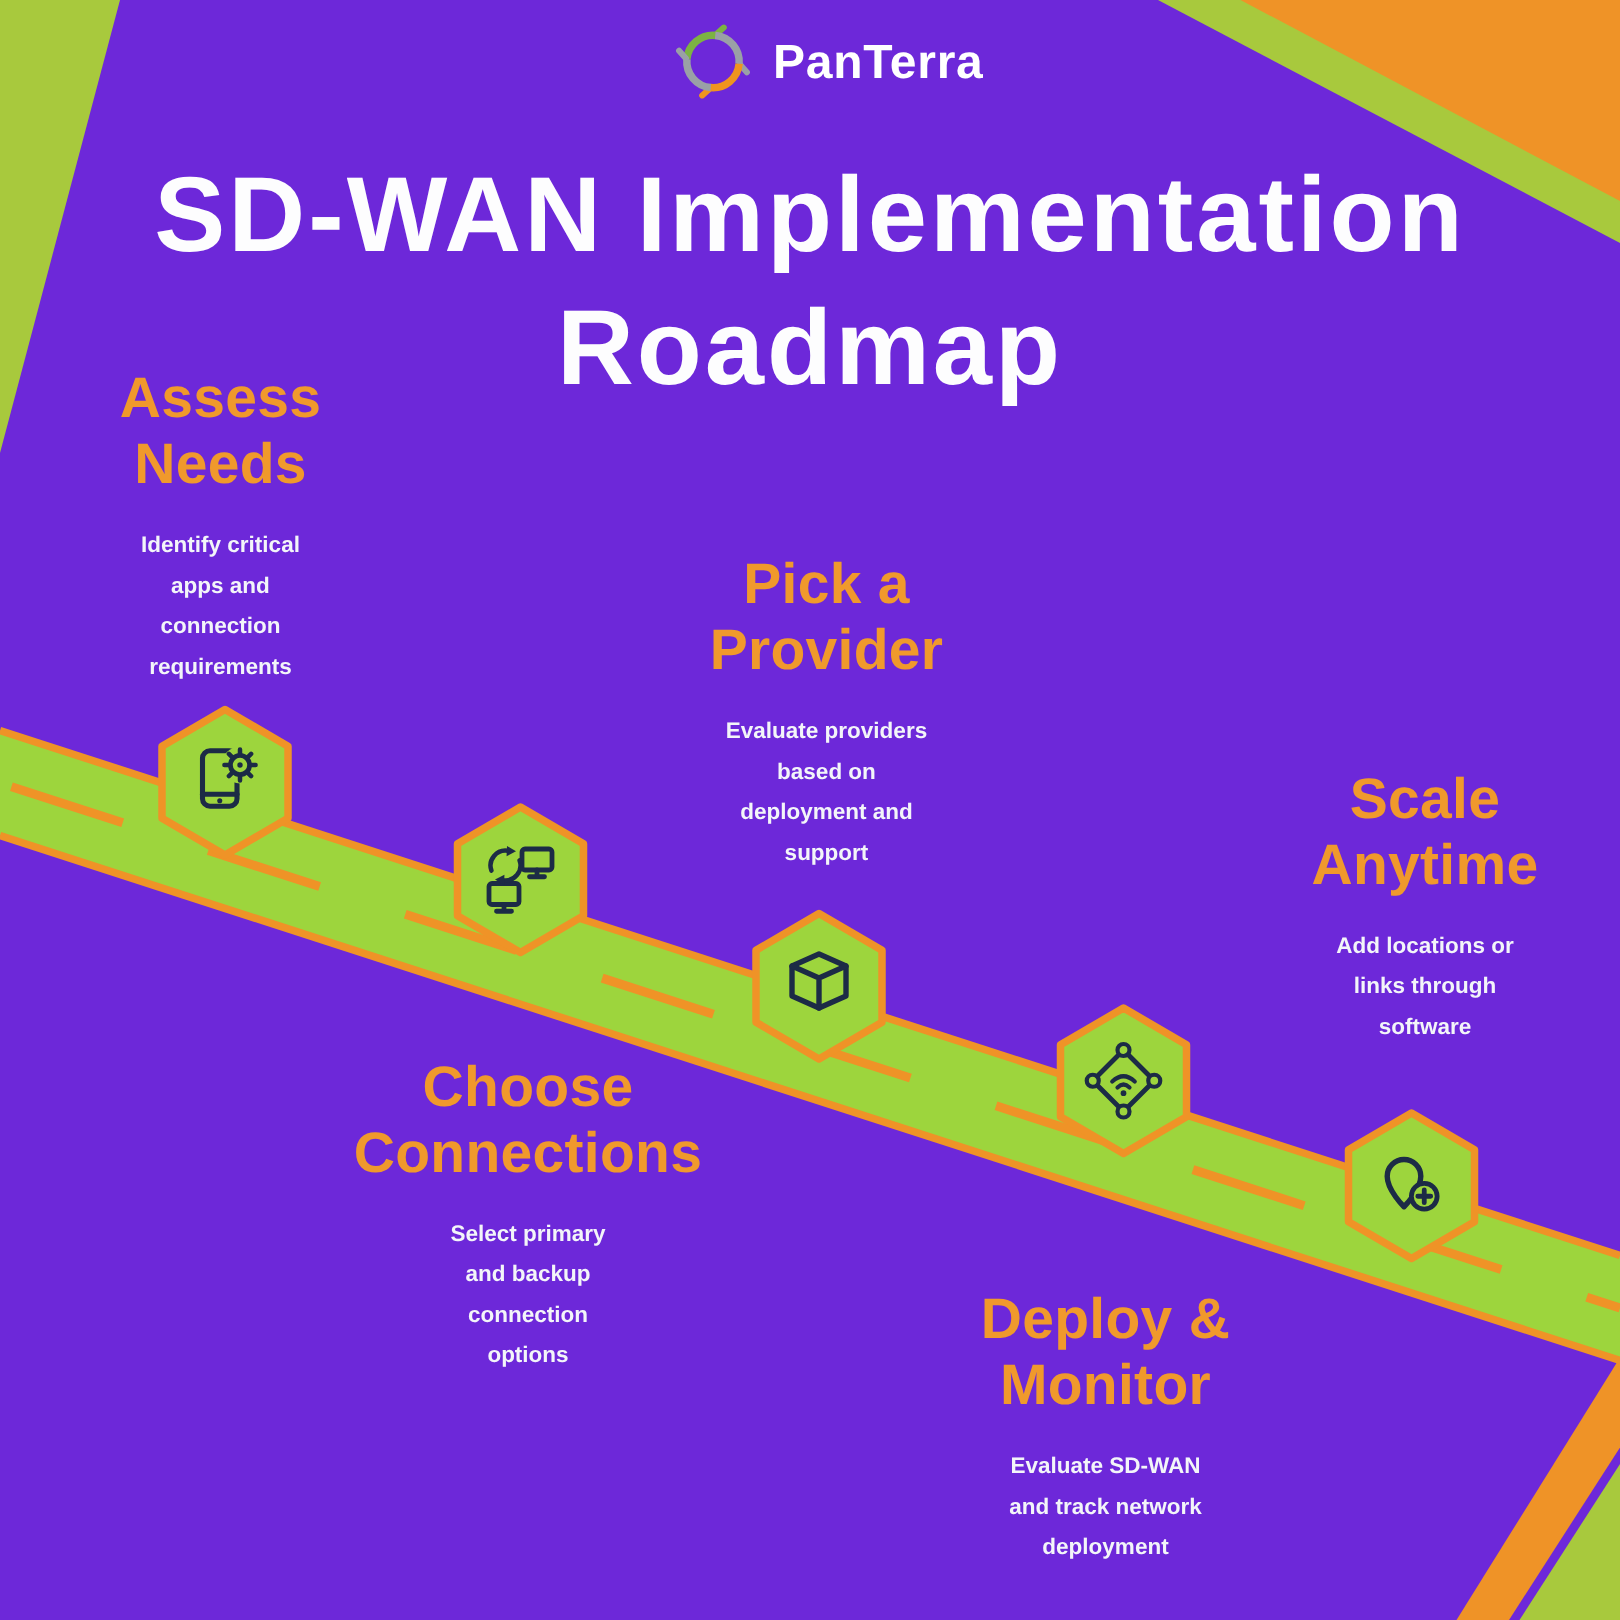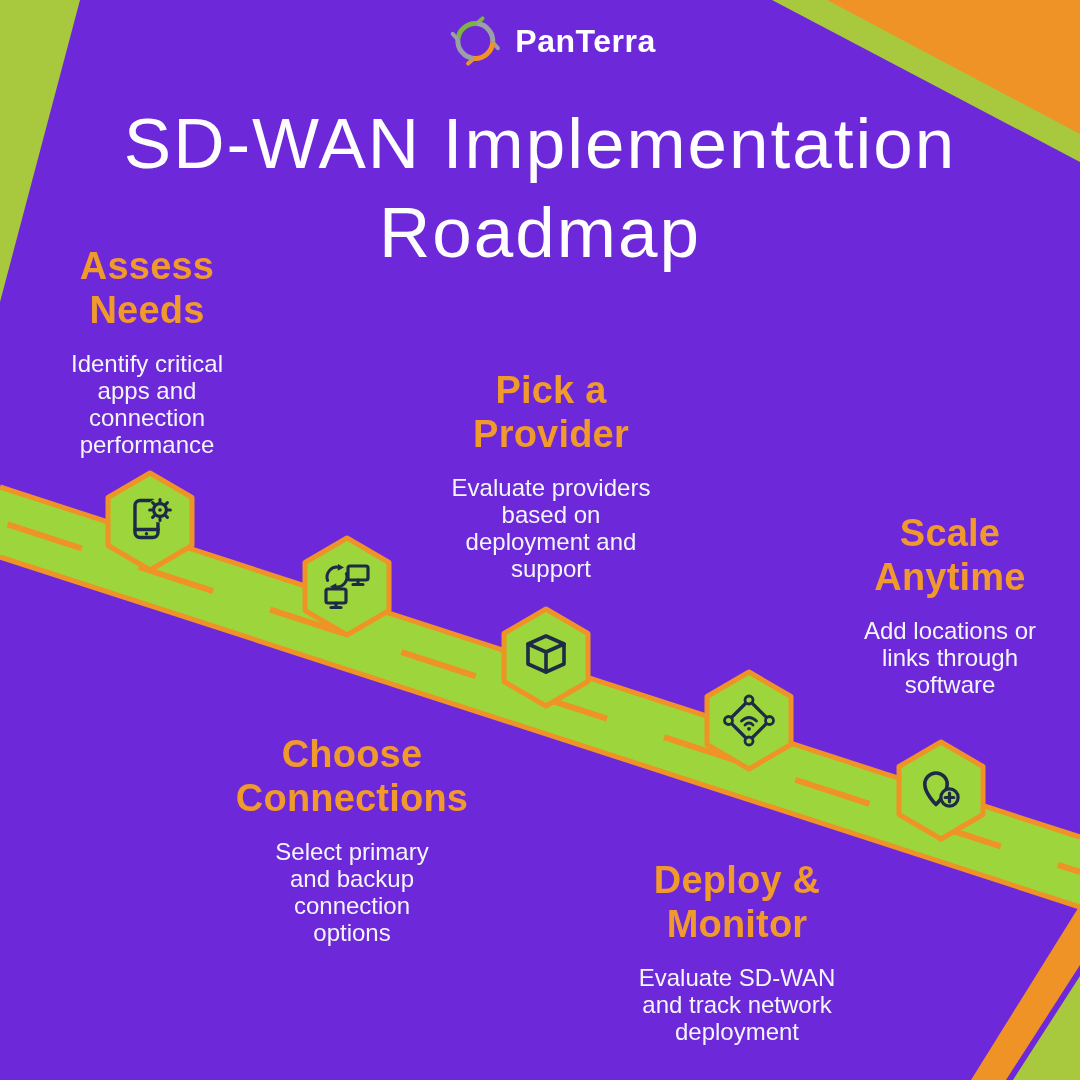--- a/index.html
+++ b/index.html
@@ -13,35 +13,35 @@
   .bg-svg{position:absolute;left:0;top:0;z-index:1;}
   .logo{
     position:absolute;top:14px;left:50%;transform:translateX(-50%);
     display:flex;align-items:center;gap:13px;z-index:5;
   }
   .logo-text{
     color:#ffffff;font-size:32px;font-weight:700;letter-spacing:.5px;
   }
   .page-title{
     position:absolute;top:100px;left:0;width:1080px;z-index:5;
-    text-align:center;color:#fdfdfe;font-size:71px;font-weight:400;
+    text-align:center;color:#fdfdfe;font-size:71px;font-weight:700;
     letter-spacing:2px;line-height:1.25;margin:0;padding:0 60px;
     box-sizing:border-box;
   }
   .step{
     position:absolute;transform:translateX(-50%);
     text-align:center;z-index:6;
   }
   .step-heading{
     margin:12px auto;color:#f0992c;font-size:38px;font-weight:700;
     line-height:1.16;letter-spacing:.2px;
   }
   .step-desc{margin:18px auto 0;}
   .desc-line{
-    color:#f3f5f9;font-size:24px;font-weight:400;line-height:27px;
+    color:#f3f5f9;font-size:15px;font-weight:700;line-height:27px;
     white-space:nowrap;
   }
   .hex{position:absolute;z-index:4;}
 </style>
 </head>
 <body>
 
 <div class="canvas">
 
   <svg class="bg-svg" width="1080" height="1080" viewBox="0 0 1080 1080">
@@ -81,21 +81,21 @@
   </div>
 
   <h1 class="page-title">SD-WAN Implementation Roadmap</h1>
 
   <div class="step" style="left:147px;top:232px;">
     <h2 class="step-heading" style="width:210px;">Assess Needs</h2>
     <div class="step-desc">
       <div class="desc-line">Identify critical</div>
       <div class="desc-line">apps and</div>
       <div class="desc-line">connection</div>
-      <div class="desc-line">performance</div>
+      <div class="desc-line">requirements</div>
     </div>
   </div>
 
   <div class="step" style="left:551px;top:356px;">
     <h2 class="step-heading" style="width:200px;">Pick a Provider</h2>
     <div class="step-desc">
       <div class="desc-line">Evaluate providers</div>
       <div class="desc-line">based on</div>
       <div class="desc-line">deployment and</div>
       <div class="desc-line">support</div>
@@ -104,21 +104,21 @@
 
   <div class="step" style="left:950px;top:499px;">
     <h2 class="step-heading" style="width:170px;">Scale Anytime</h2>
     <div class="step-desc">
       <div class="desc-line">Add locations or</div>
       <div class="desc-line">links through</div>
       <div class="desc-line">software</div>
     </div>
   </div>
 
-  <div class="step" style="left:352px;top:720px;text-align:center;">
+  <div class="step" style="left:352px;top:691px;text-align:center;">
     <h2 class="step-heading" style="width:252px;">Choose Connections</h2>
     <div class="step-desc">
       <div class="desc-line">Select primary</div>
       <div class="desc-line">and backup</div>
       <div class="desc-line">connection</div>
       <div class="desc-line">options</div>
     </div>
   </div>
 
   <div class="step" style="left:737px;top:846px;">

